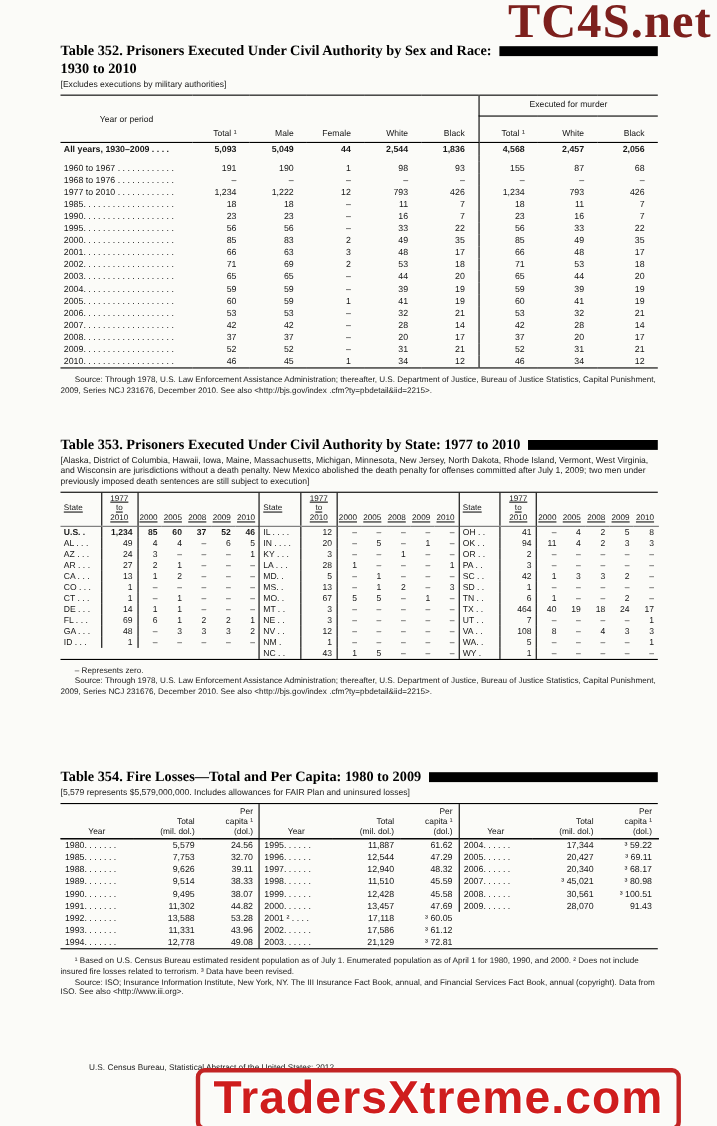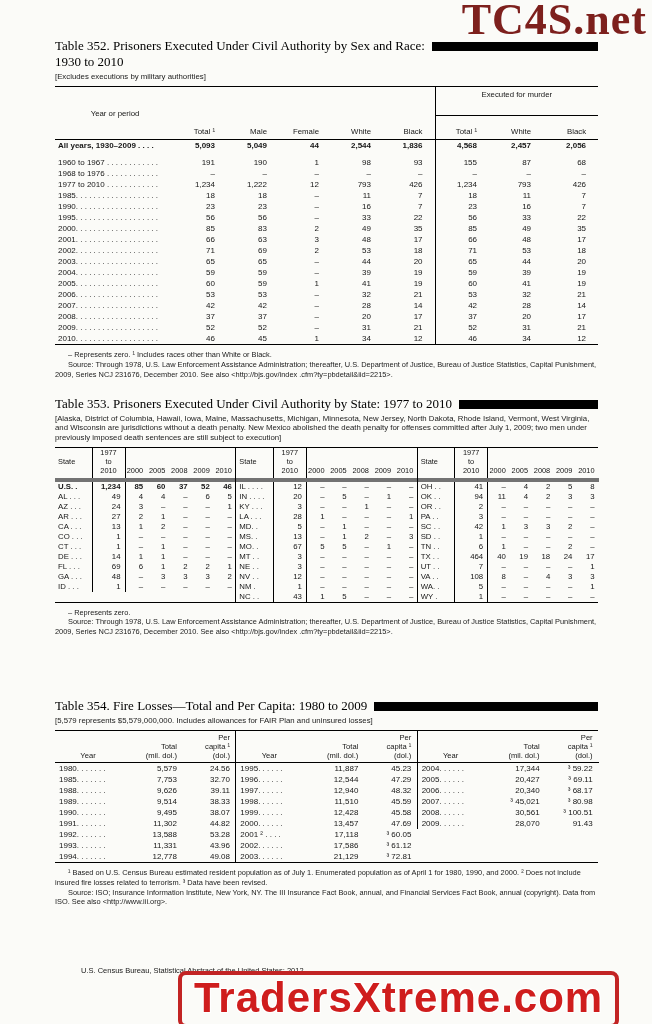--- a/index.html
+++ b/index.html
@@ -1,44 +1,44 @@
 <!DOCTYPE html>
 <html><head>
 <meta charset="utf-8">
 <style>
   html,body{margin:0;padding:0;}
   body{width:652px;height:1024px;background:#e9e8e5;}
   .page{position:relative;width:652px;height:1024px;background:#fbfbf8;font-family:"Liberation Sans",sans-serif;color:#161616;overflow:hidden;}
   .sec{position:absolute;left:55px;width:543px;}
-  .ttl{font-family:"Liberation Serif",serif;font-weight:normal;font-size:13px;line-height:16px;color:#000;white-space:nowrap;}
+  .ttl{font-family:"Liberation Serif",serif;font-weight:bold;font-size:13px;line-height:16px;color:#000;white-space:nowrap;}
   .ttl-row{display:flex;align-items:center;}
   .ttl-bar{flex:1;height:9px;background:#000;margin-left:7px;margin-top:1px;}
   .note{font-size:7.8px;line-height:9.4px;margin-top:2px;color:#1a1a1a;}
   table{border-collapse:collapse;}
   th,td{padding:0;}
 
   
   .t352{width:100%;margin-top:5px;border-top:1.6px solid #000;border-bottom:1.6px solid #000;font-size:8px;table-layout:fixed;}
   .t352 th{font-weight:normal;font-size:7.8px;}
   .t352 .stub{text-align:center;vertical-align:middle;border-bottom:1px solid #000;}
-  .t352 .murder{text-align:center;border-left:1px solid #000;border-bottom:1px solid #000;padding:3px 0 16px;}
+  .t352 .murder{text-align:center;border-left:1px solid #000;border-bottom:1px solid #000;padding:3px 0 6px;}
   .t352 .colh{text-align:right;vertical-align:bottom;padding:0 12px 3px 0;height:20px;border-bottom:1px solid #000;}
   .t352 td{height:11px;text-align:right;padding-right:12px;overflow:hidden;}
   .t352 td.lbl{text-align:left;padding:0 0 0 3px;white-space:nowrap;}
   .t352 .mfirst{border-left:1px solid #000;}
   .t352 tr.bold{font-weight:bold;}
   .t352 tr.sprow td{height:6px;}
 
   
   .twrap{display:flex;align-items:flex-start;margin-top:5px;border-top:1.6px solid #000;border-bottom:1.6px solid #000;}
   .tcol{flex:1;min-width:0;}
   .tcol + .tcol{border-left:1px solid #000;}
 
   .t353{width:100%;table-layout:fixed;font-size:7.8px;}
-  .t353 th{font-weight:normal;font-size:7.4px;border-bottom:4px solid #737373;vertical-align:bottom;padding:1px 4px 2px 0;text-align:right;line-height:8.8px;}
+  .t353 th{font-weight:normal;font-size:7.4px;border-bottom:1px solid #737373;vertical-align:bottom;padding:1px 4px 2px 0;text-align:right;line-height:8.8px;text-decoration:underline;}
   .t353 th.sth{text-align:left;padding-left:3px;vertical-align:middle;}
   .t353 th.tth{white-space:pre-line;text-align:center;border-left:1px solid #000;border-right:1px solid #000;padding:1px 1px 2px;}
   .t353 td{height:10px;text-align:right;padding-right:4px;overflow:hidden;}
   .t353 td.st{text-align:left;padding-left:3px;white-space:nowrap;}
   .t353 td.tt{border-left:1px solid #000;border-right:1px solid #000;}
   .t353 tr.bold{font-weight:bold;}
 
   .t354{width:100%;table-layout:fixed;font-size:8px;}
   .t354 th{font-weight:normal;font-size:7.6px;border-bottom:1px solid #000;vertical-align:bottom;white-space:pre-line;text-align:right;padding:2px 6px 2px 0;line-height:9px;}
   .t354 th.yh{text-align:center;padding:0 0 2px 0;}
@@ -310,21 +310,20 @@
             <td>34</td>
             <td>12</td>
             <td class="mfirst">46</td>
             <td>34</td>
             <td>12</td>
           </tr>
         </tbody>
     </table>
 
     <div class="fns">
-      <div class="fnp">– Represents zero. ¹ Includes races other than White or Black.</div>
       <div class="fnp">Source: Through 1978, U.S. Law Enforcement Assistance Administration; thereafter, U.S. Department of Justice, Bureau of Justice Statistics, Capital Punishment, 2009, Series NCJ 231676, December 2010. See also &lt;http://bjs.gov/index .cfm?ty=pbdetail&amp;iid=2215&gt;.</div>
     </div>
   </div>
 
   <div class="sec" style="top:396px">
     <div class="ttl-row">
       <div class="ttl">Table 353. Prisoners Executed Under Civil Authority by State: 1977 to 2010</div>
       <div class="ttl-bar"></div>
     </div>
     <div class="note" style="white-space:normal">[Alaska, District of Columbia, Hawaii, Iowa, Maine, Massachusetts, Michigan, Minnesota, New Jersey, North Dakota, Rhode Island, Vermont, West Virginia, and Wisconsin are jurisdictions without a death penalty. New Mexico abolished the death penalty for offenses committed after July 1, 2009; two men under previously imposed death sentences are still subject to execution]</div>
@@ -825,21 +824,21 @@
 (mil. dol.)</th>
             <th>Per
 capita ¹
 (dol.)</th>
           </tr>
             </thead>
           <tbody>
               <tr>
                 <td class="yr">1995. . . . . .</td>
                 <td>11,887</td>
-                <td>45.23</td>
+                <td>61.62</td>
               </tr>
               <tr>
                 <td class="yr">1996. . . . . .</td>
                 <td>12,544</td>
                 <td>47.29</td>
               </tr>
               <tr>
                 <td class="yr">1997. . . . . .</td>
                 <td>12,940</td>
                 <td>48.32</td>

